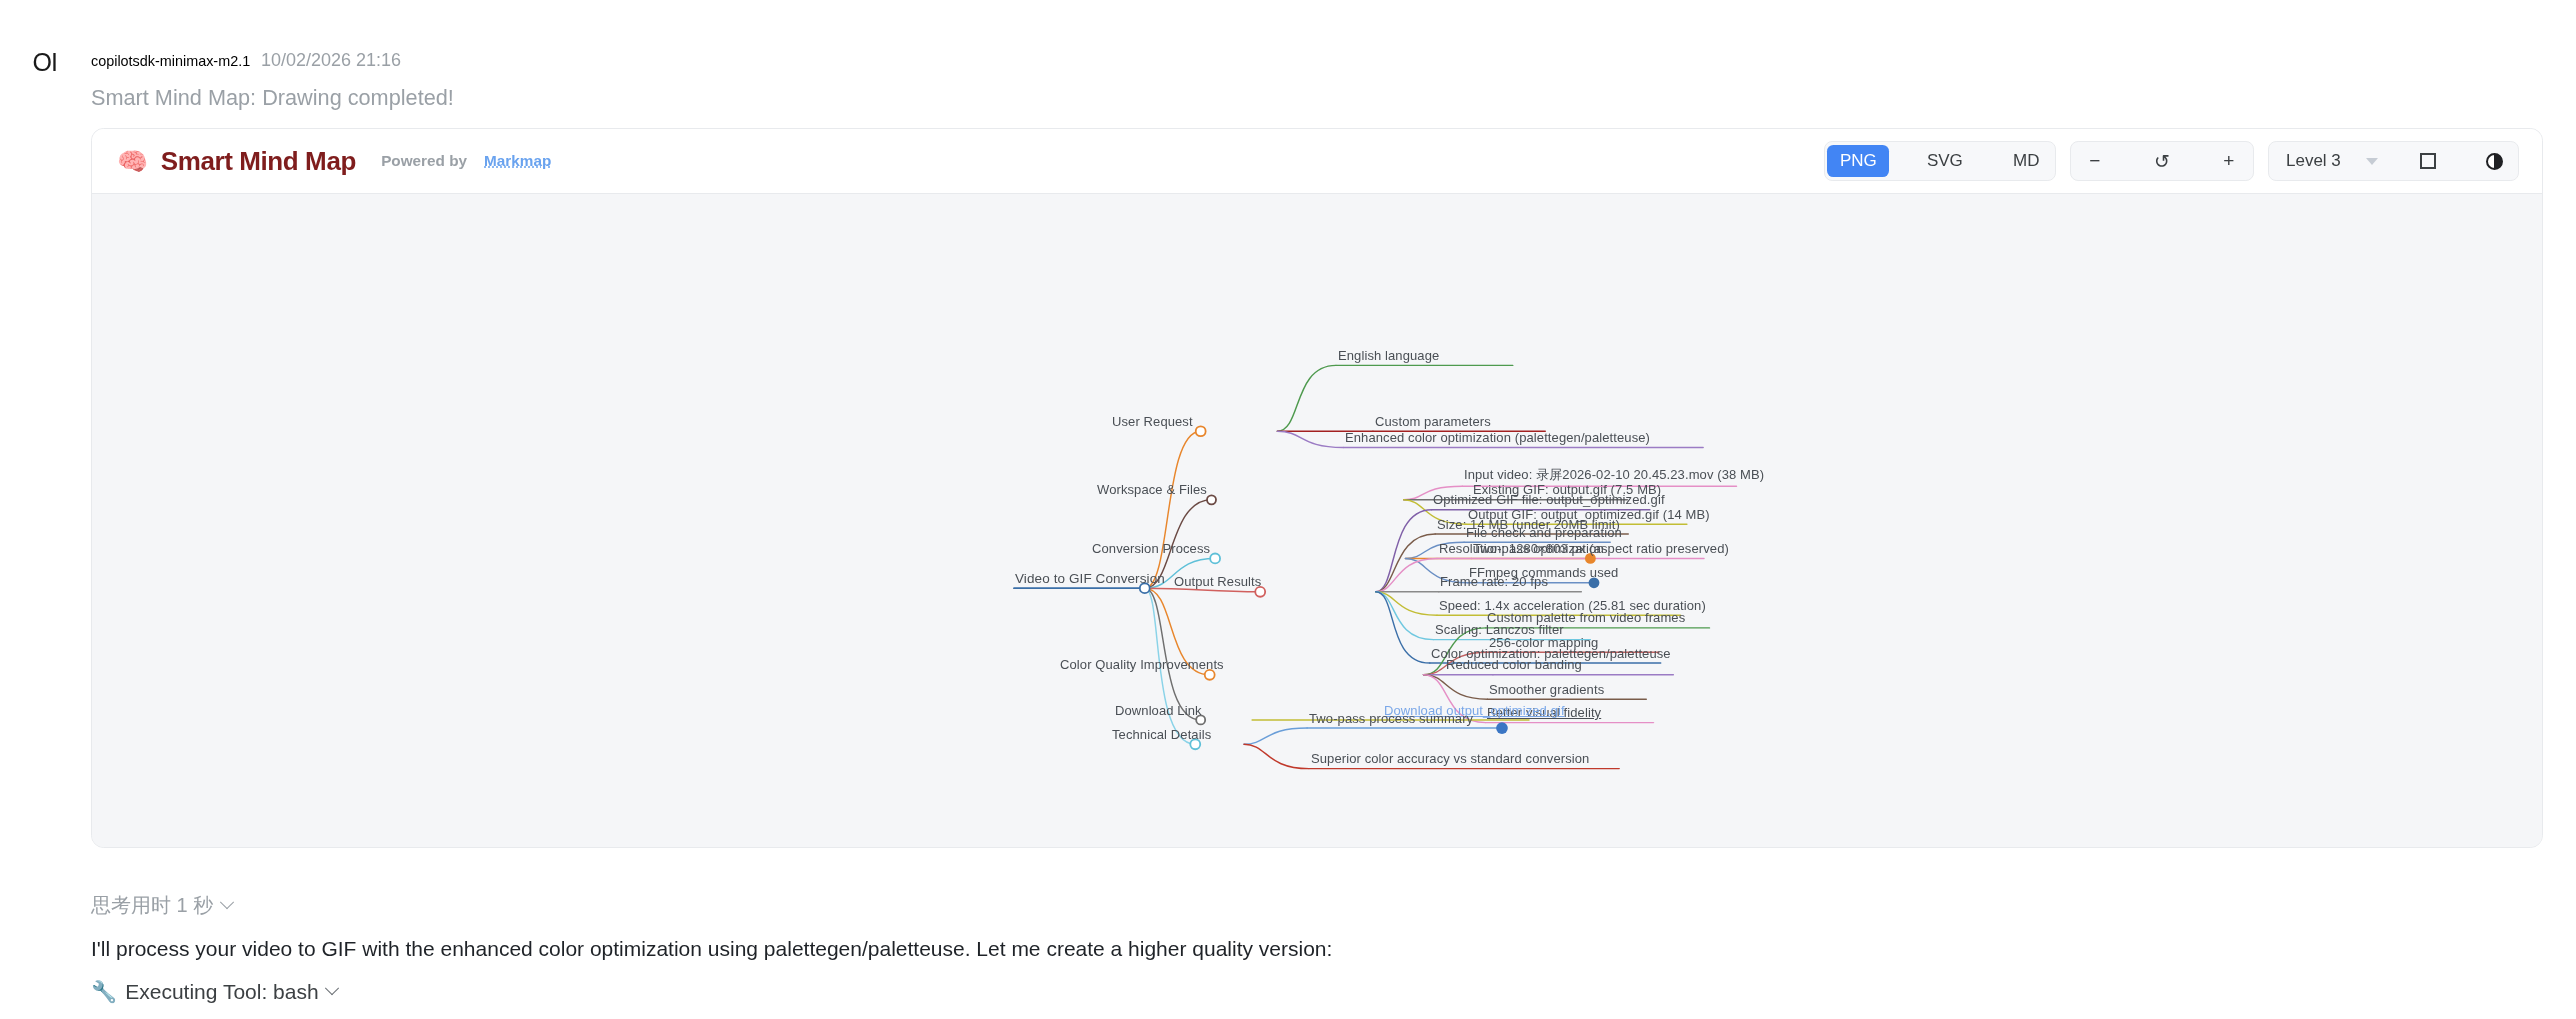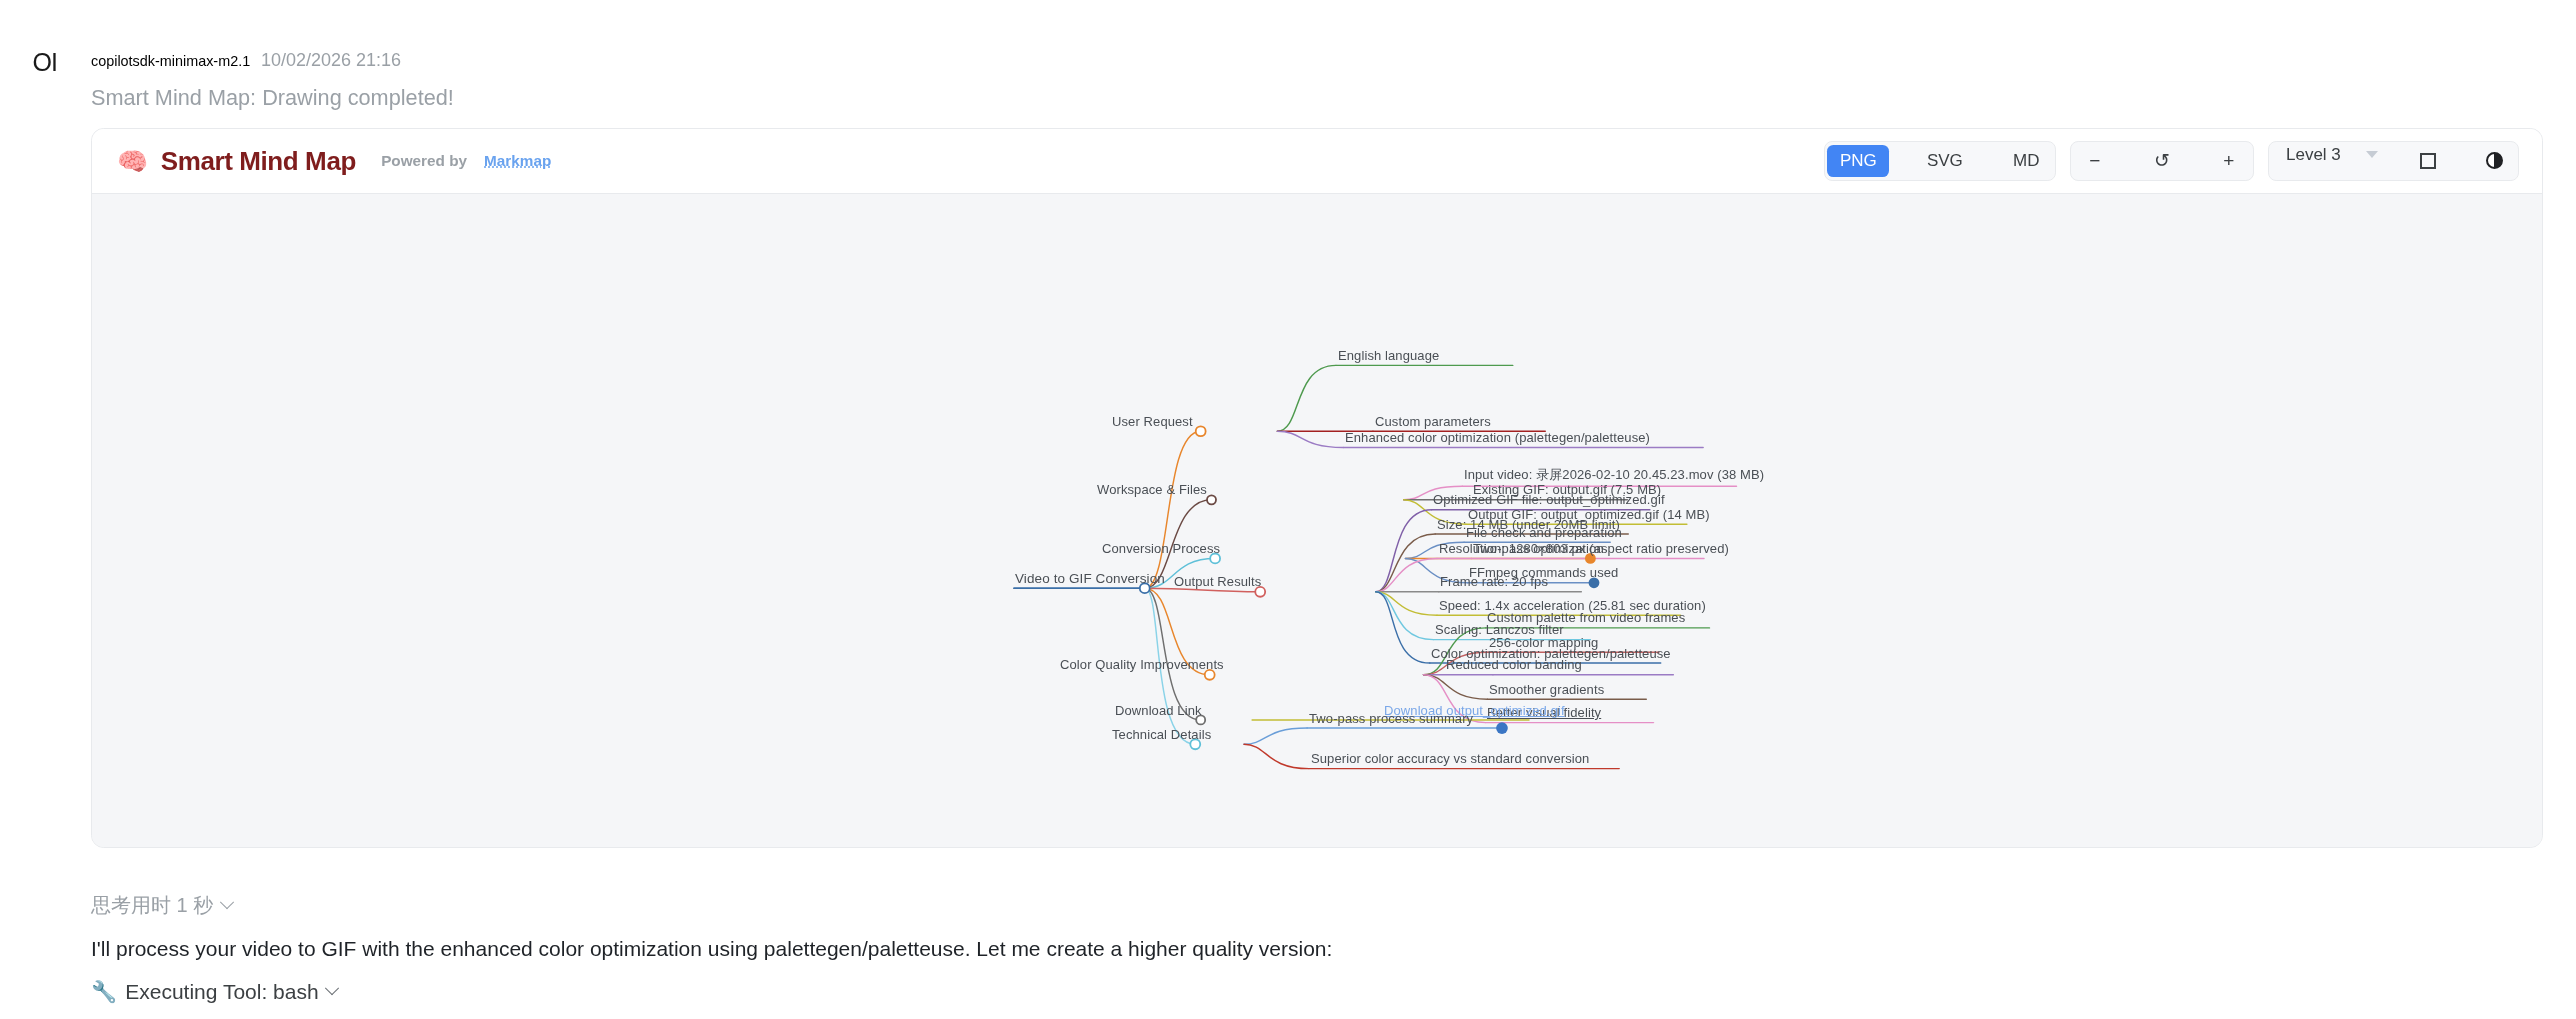--- a/index.html
+++ b/index.html
@@ -51,21 +51,21 @@
     margin-left: 12.6px;
   }
   .brand-link {
     font-size: 15.3px; color: #6aa3ef; font-weight: 700;
     text-decoration: underline; text-decoration-style: dotted;
     margin-left: 4.5px; cursor: pointer;
   }
 
   .tb-groups { display: flex; align-items: center; gap: 14.4px; }
   .tb-group {
-    display: flex; align-items: flex-start;
+    display: flex; align-items: center;
     background: #f7f8fa; border: 0.9px solid #e8eaed;
     border-radius: 8.1px; padding: 2.7px;
     height: 40px;
     gap: 25px;
   }
   .tb-btn {
     min-width: 51px; height: 32.5px; padding: 0 12.6px;
     display: flex; align-items: center; justify-content: center;
     font-size: 17px; color: #3c4043; font-weight: 400;
     border-radius: 6.3px; cursor: pointer; background: transparent;
@@ -277,21 +277,21 @@
           <circle cx="1660" cy="404" r="6" fill="#e8862c"></circle>
           <circle cx="1664" cy="431" r="6" fill="#3b6fa8"></circle>
           <circle cx="1562" cy="592" r="6.5" fill="#3b76c4"></circle>
         </g>
       </svg>
 
       <div class="mm-label root" style="left:923px; top:392px;">Video to GIF Conversion</div>
 
       <div class="mm-label lvl1" style="left:1020px; top:235px;">User Request</div>
       <div class="mm-label lvl1" style="left:1005px; top:303px;">Workspace &amp; Files</div>
-      <div class="mm-label lvl1" style="left:1000px; top:362px;margin-left:10px;">Conversion Process</div>
+      <div class="mm-label lvl1" style="left:1000px; top:362px;">Conversion Process</div>
       <div class="mm-label lvl1" style="left:1082px; top:395px;">Output Results</div>
       <div class="mm-label lvl1" style="left:968px; top:478px;">Color Quality Improvements</div>
       <div class="mm-label lvl1" style="left:1023px; top:524px;">Download Link</div>
       <div class="mm-label lvl1" style="left:1020px; top:548px;">Technical Details</div>
 
       <div class="mm-label" style="left:1246px; top:169px;">English language</div>
       <div class="mm-label" style="left:1283px; top:235px;">Custom parameters</div>
       <div class="mm-label" style="left:1253px; top:251px;">Enhanced color optimization (palettegen/paletteuse)</div>
 
       <div class="mm-label" style="left:1372px; top:290px;">Input video: 录屏2026-02-10 20.45.23.mov (38 MB)</div>

